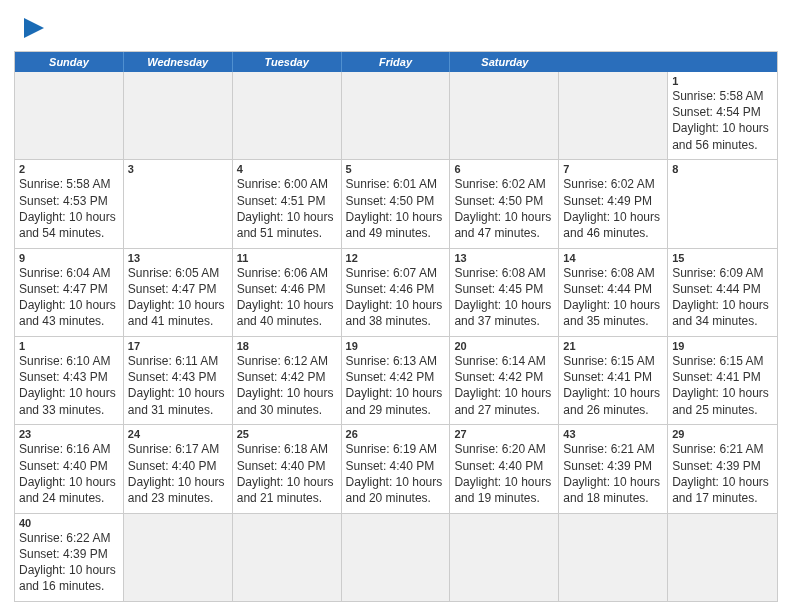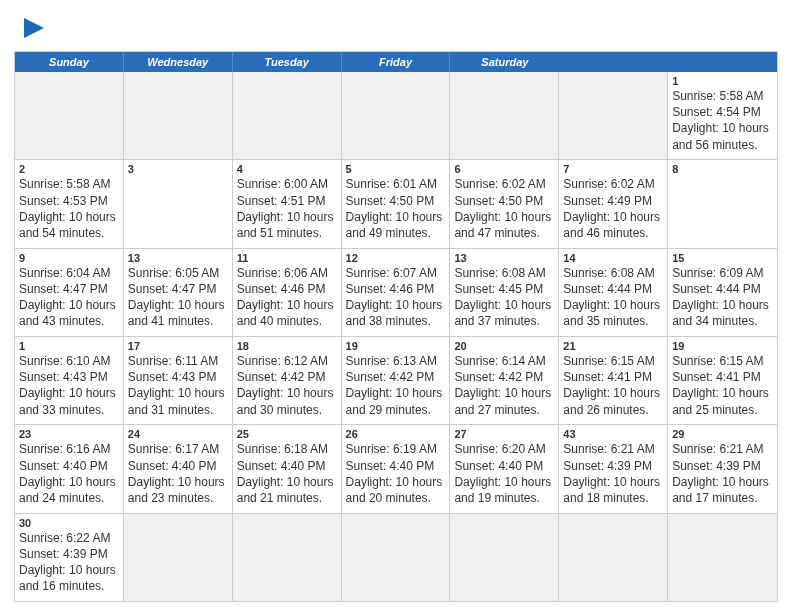--- a/index.html
+++ b/index.html
@@ -276,21 +276,21 @@
             <span class="day-num">43</span>
             <div class="sun-info">Sunrise: 6:21 AM<br>Sunset: 4:39 PM<br>Daylight: 10 hours and 18 minutes.</div>
           </div>
           <div class="cal-cell">
             <span class="day-num">29</span>
             <div class="sun-info">Sunrise: 6:21 AM<br>Sunset: 4:39 PM<br>Daylight: 10 hours and 17 minutes.</div>
           </div>
         </div>
         <div class="cal-row">
           <div class="cal-cell">
-            <span class="day-num">30</span>
+            <span class="day-num">40</span>
             <div class="sun-info">Sunrise: 6:22 AM<br>Sunset: 4:39 PM<br>Daylight: 10 hours and 16 minutes.</div>
           </div>
           <div class="cal-cell empty"></div>
           <div class="cal-cell empty"></div>
           <div class="cal-cell empty"></div>
           <div class="cal-cell empty"></div>
           <div class="cal-cell empty"></div>
           <div class="cal-cell empty"></div>
         </div>
       </div>

